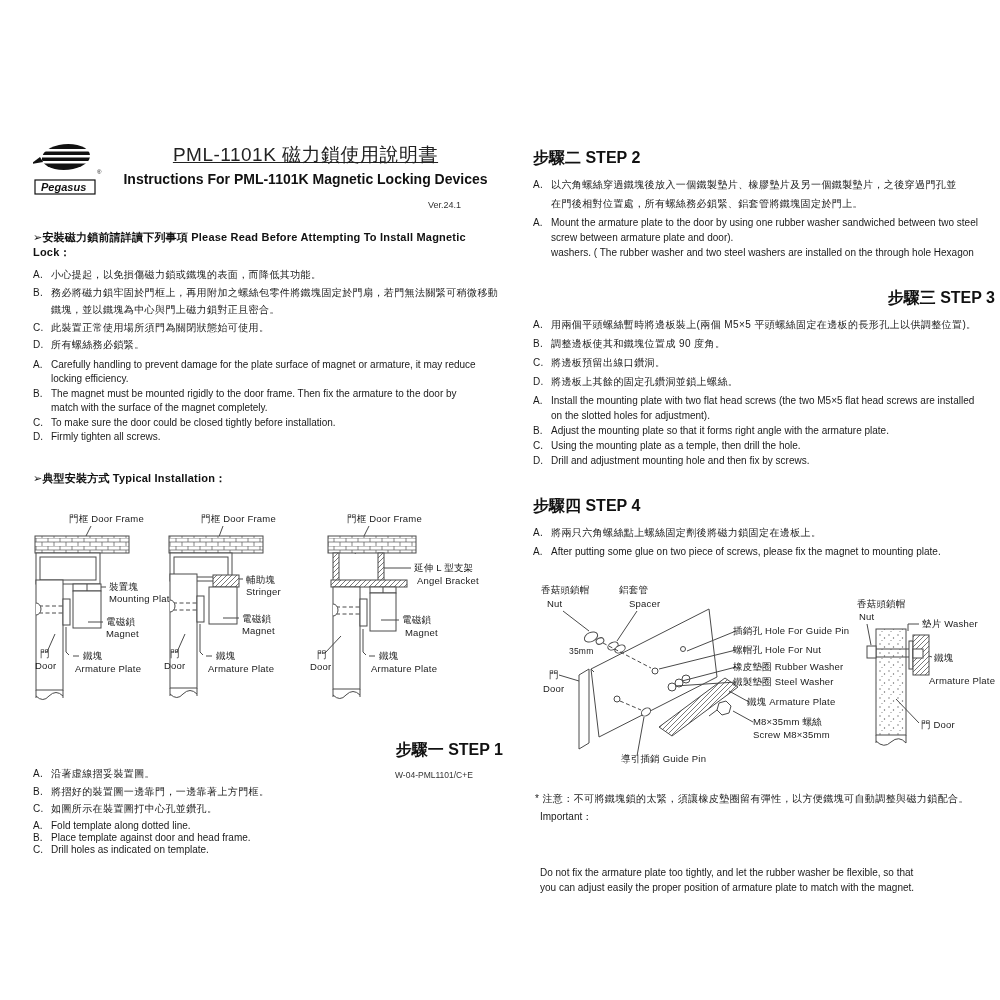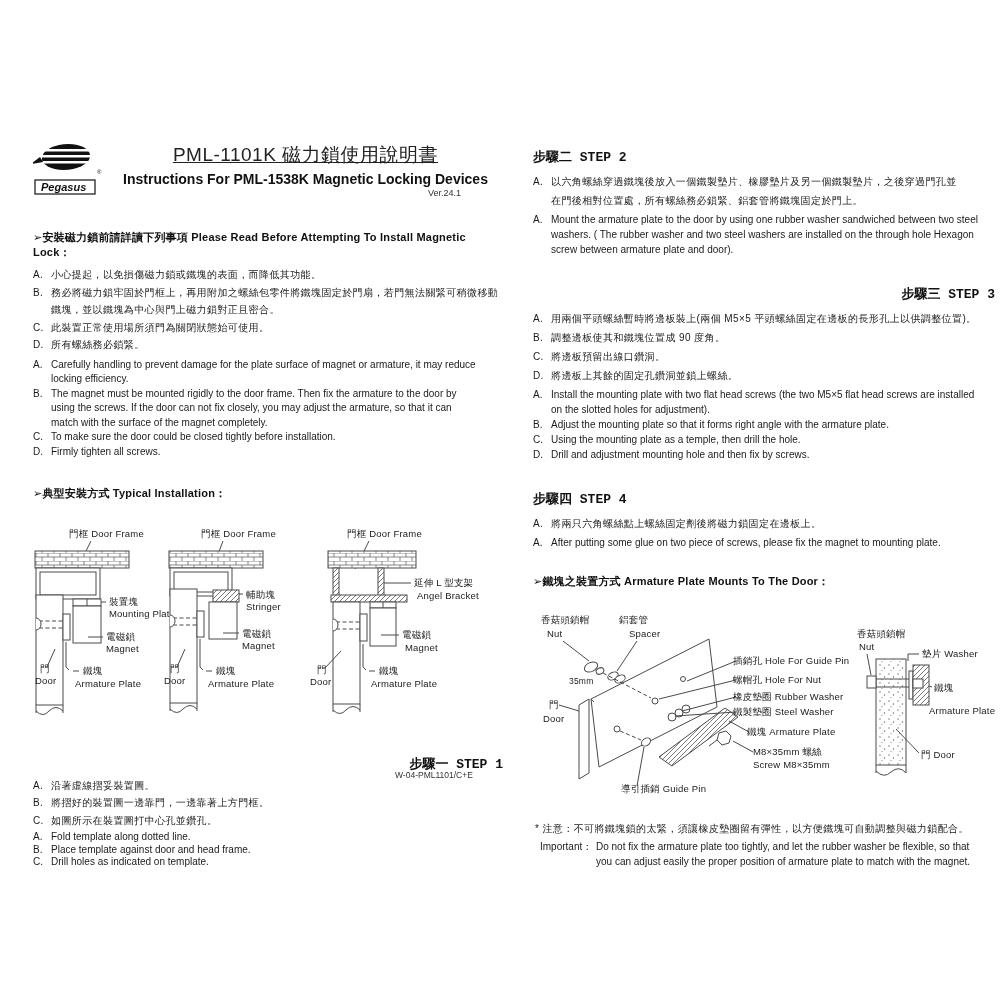--- a/index.html
+++ b/index.html
@@ -12,25 +12,25 @@
   .col-left{left:33px;width:470px;}
   .col-right{left:533px;width:462px;}
 
   
   .hdr{position:relative;height:62px;}
   .logo{position:absolute;left:0;top:0;}
   .title-zh{position:absolute;left:85px;right:10px;top:2px;text-align:center;
     font-size:19px;letter-spacing:.5px;color:#222;text-decoration:underline;}
   .title-en{position:absolute;left:85px;right:10px;top:31px;text-align:center;
     font-size:14px;font-weight:bold;color:#111;}
-  .ver{position:absolute;right:42px;top:48px;font-size:9px;color:#333;text-align:center;}
+  .ver{position:absolute;right:42px;top:60px;font-size:9px;color:#333;text-align:center;}
 
   
   .sec-head{font-weight:bold;font-size:11px;color:#111;letter-spacing:.2px;}
-  .step-head{font-weight:bold;font-size:13px;color:#111;font-family:Liberation Mono, monospace;}
+  .step-head{font-weight:bold;font-size:16px;color:#111;}
 
   
   .ln{display:flex;white-space:nowrap;}
   .ln .lbl{flex:0 0 18px;}
   .list-zh .ln{font-size:10px;line-height:17.5px;letter-spacing:.4px;}
   .list-en .ln{font-size:10px;line-height:14.6px;}
   .list-en-tight .ln{font-size:10px;line-height:12.4px;}
   .col-right .list-zh .ln{line-height:19px;}
   .col-right .list-en .ln{line-height:15px;}
 
@@ -51,21 +51,21 @@
   .dg text.sm{font-size:8.5px;}
   .logo-svg .ink{fill:#111;stroke:none;}
   .logo-svg .box{fill:none;stroke:#111;stroke-width:1.2;}
   .logo-svg text{fill:#111;stroke:none;}
 
   .doc-code{position:absolute;left:395px;top:770px;font-size:8.5px;color:#333;}
 
   
   .note{margin-top:6px;}
   .note-zh{font-size:10px;letter-spacing:.4px;line-height:16px;margin-left:2px;white-space:nowrap;}
-  .note-en-row{display:flex;margin-left:7px;margin-top:3px;font-size:10px;line-height:14.5px;}
+  .note-en-row{display:flex;margin-left:7px;margin-top:3px;font-size:10px;line-height:14.5px;flex-direction:column;}
   .note-imp{flex:0 0 56px;font-weight:normal;}
   .note-body div{white-space:nowrap;}
 </style>
 </head>
 <body>
 
 <svg width="0" height="0" style="position:absolute" aria-hidden="true">
   <defs>
     <pattern id="brick" width="12" height="8" patternUnits="userSpaceOnUse">
       <rect width="12" height="8" fill="#ffffff"></rect>
@@ -93,21 +93,21 @@
         <rect x="10" y="9" width="52" height="2.6" fill="#fff"></rect>
         <rect x="10" y="15" width="52" height="2.6" fill="#fff"></rect>
         <rect x="10" y="21" width="52" height="2.6" fill="#fff"></rect>
         <path d="M10,17 L2,24 L14,22 Z" class="ink"></path>
       </g>
       <text x="64" y="34" font-size="6">®</text>
       <rect x="2" y="40" width="60" height="14" class="box"></rect>
       <text x="8" y="51" font-size="11" font-style="italic" font-weight="bold">Pegasus</text>
     </svg>
     <div class="title-zh">PML-1101K 磁力鎖使用說明書</div>
-    <div class="title-en">Instructions For PML-1538K Magnetic Locking Devices</div>
+    <div class="title-en">Instructions For PML-1101K Magnetic Locking Devices</div>
     <div class="ver">Ver.24.1</div>
   </div>
 
   <div class="sec-head mt10">➢安裝磁力鎖前請詳讀下列事項 Please Read Before Attempting To Install Magnetic Lock：</div>
 
   <div class="list-zh mt6">
 
       <div class="ln">
         <span class="lbl">A.</span>
         <span class="txt">小心提起，以免損傷磁力鎖或鐵塊的表面，而降低其功能。</span>
@@ -146,21 +146,20 @@
         <span class="txt">locking efficiency.</span>
       </div>
 
       <div class="ln">
         <span class="lbl">B.</span>
         <span class="txt">The magnet must be mounted rigidly to the door frame. Then fix the armature to the door by</span>
       </div>
 
       <div class="ln">
         <span class="lbl"></span>
-        <span class="txt">using the screws.  If the door can not fix closely, you may adjust the armature, so that it can</span>
       </div>
 
       <div class="ln">
         <span class="lbl"></span>
         <span class="txt">match with the surface of the magnet completely.</span>
       </div>
 
       <div class="ln">
         <span class="lbl">C.</span>
         <span class="txt">To make sure the door could be closed tightly before installation.</span>
@@ -328,26 +327,26 @@
     </div>
   <div class="list-en mt2">
 
       <div class="ln">
         <span class="lbl">A.</span>
         <span class="txt">Mount the armature plate to the door by using one rubber washer sandwiched between two steel</span>
       </div>
 
       <div class="ln">
         <span class="lbl"></span>
+        <span class="txt">screw between armature plate and door).</span>
+      </div>
+
+      <div class="ln">
+        <span class="lbl"></span>
         <span class="txt">washers. ( The rubber washer and two steel washers are installed on the through hole Hexagon</span>
-      </div>
-
-      <div class="ln">
-        <span class="lbl"></span>
-        <span class="txt">screw between armature plate and door).</span>
       </div>
     </div>
 
   <div class="step-head mt16">步驟三 STEP 3</div>
   <div class="list-zh mt6">
 
       <div class="ln">
         <span class="lbl">A.</span>
         <span class="txt">用兩個平頭螺絲暫時將邊板裝上(兩個 M5×5 平頭螺絲固定在邊板的長形孔上以供調整位置)。</span>
       </div>
@@ -404,21 +403,20 @@
       </div>
     </div>
   <div class="list-en mt2">
 
       <div class="ln">
         <span class="lbl">A.</span>
         <span class="txt">After putting some glue on two piece of screws, please fix the magnet to mounting plate.</span>
       </div>
     </div>
 
-  <div class="sec-head mt24">➢鐵塊之裝置方式 Armature Plate Mounts To The Door：</div>
 
   <div class="diag-row">
 
     <svg class="dg" style="left:0" width="330" height="205" viewBox="0 0 330 205">
       <line x1="30" y1="32" x2="56" y2="52"></line>
       <line x1="104" y1="32" x2="84" y2="62"></line>
       <ellipse cx="58" cy="58" rx="7" ry="4.5" transform="rotate(-25 58 58)" class="fw"></ellipse>
       <ellipse cx="67" cy="62" rx="4" ry="3" transform="rotate(-25 67 62)" class="fw"></ellipse>
       <ellipse cx="80" cy="67" rx="5.5" ry="3.5" transform="rotate(-25 80 67)" class="fw"></ellipse>
       <ellipse cx="87" cy="70" rx="5.5" ry="3.5" transform="rotate(-25 87 70)" class="fw"></ellipse>

